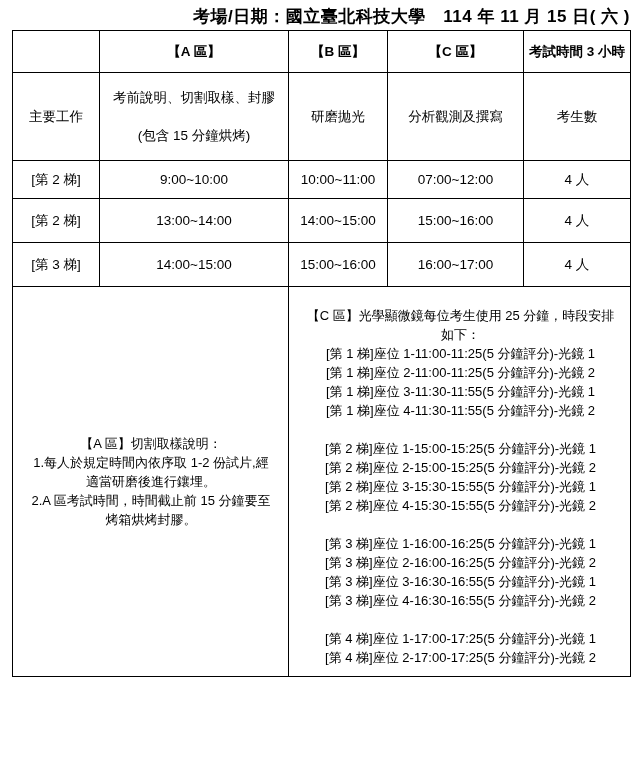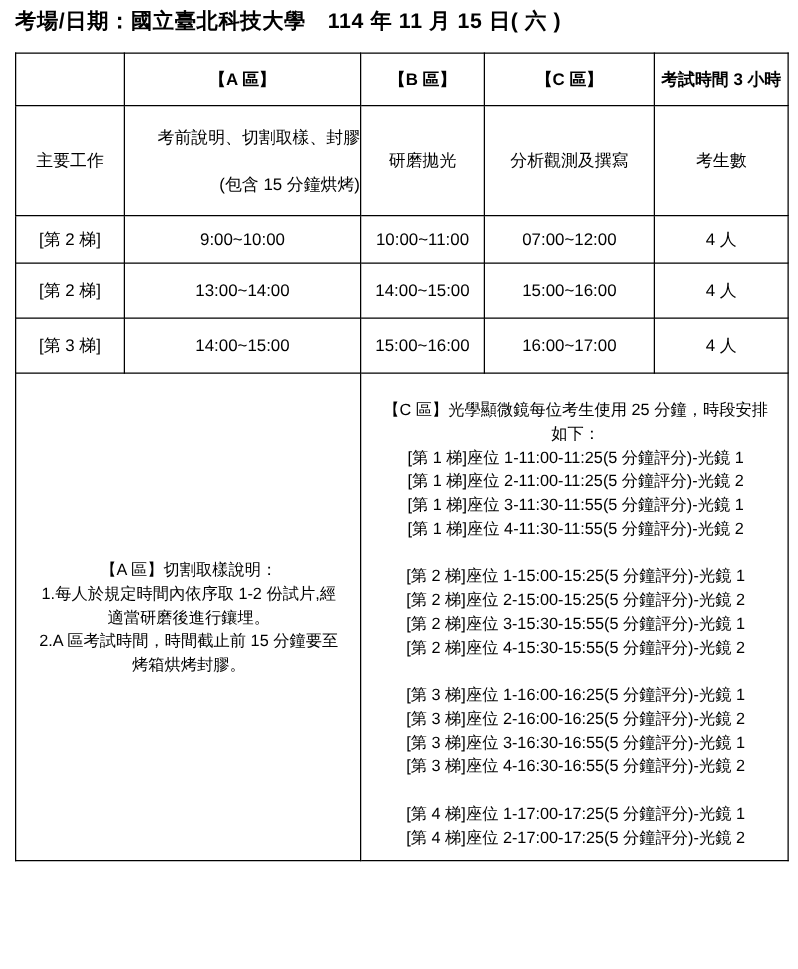--- a/index.html
+++ b/index.html
@@ -14,52 +14,51 @@
     width: 638px;
     height: 775px;
     background: #ffffff;
     overflow: hidden;
   }
   .doc-title {
     position: absolute;
     top: 5px;
     left: 12px;
     width: 618px;
-    text-align: left;
+    text-align: right;
     font-size: 17px;
     font-weight: bold;
     letter-spacing: 0.5px;
     white-space: nowrap;
   }
   table.schedule {
     position: absolute;
     top: 30px;
     left: 12px;
     width: 618px;
     border-collapse: collapse;
     table-layout: fixed;
     font-size: 13.5px;
-    margin-top: 12px;
   }
   table.schedule td {
     border: 1px solid #000000;
     text-align: center;
     vertical-align: middle;
     overflow: hidden;
   }
   tr.row-header td { height: 42px; font-weight: bold; }
   tr.row-work td { height: 88px; }
   tr.row-batch1 td { height: 38px; }
   tr.row-lunch td { height: 42px; }
   tr.row-batch td { height: 44px; }
   tr.row-notes td { height: 390px; }
   .work-a-lines {
     display: flex;
     flex-direction: column;
-    align-items: flex-end;
+    align-items: center;
     gap: 20px;
   }
   td.notes-a {
     vertical-align: middle;
     text-align: left;
     padding: 0 4px 0 5px;
     white-space: pre-line;
     font-size: 13px;
     line-height: 19px;
   }

